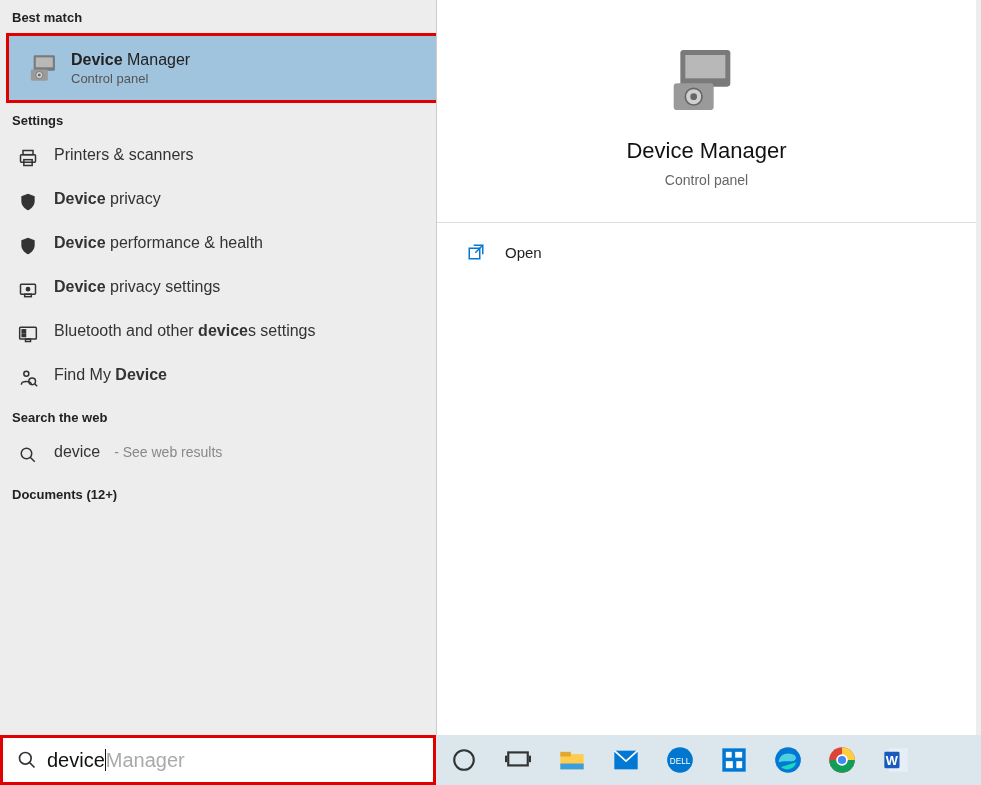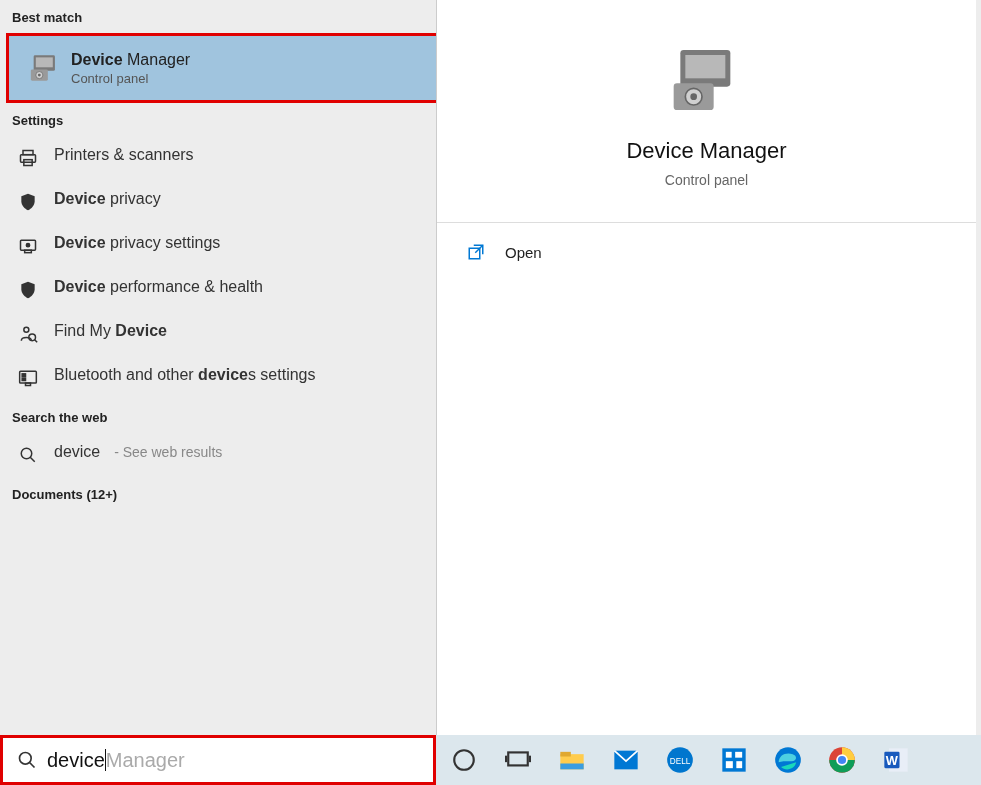--- a/index.html
+++ b/index.html
@@ -92,72 +92,72 @@
         </div>
         <div class="label"><b>Device</b><span> privacy</span></div>
         <div class="chevron">
           <svg width="10" height="14" viewBox="0 0 10 14">
             <path d="M2 1 L8 7 L2 13" fill="none" stroke="#666" stroke-width="2"></path>
           </svg>
         </div>
       </div>
       <div class="result-row">
         <div class="icon-slot">
+          <svg width="20" height="20" viewBox="0 0 24 24" fill="#333">
+            <path d="M12 2 L20 5 V11 C20 16 16 20 12 22 C8 20 4 16 4 11 V5 Z"></path>
+          </svg>
+        </div>
+        <div class="label"><b>Device</b><span> performance &amp; health</span></div>
+        <div class="chevron">
+          <svg width="10" height="14" viewBox="0 0 10 14">
+            <path d="M2 1 L8 7 L2 13" fill="none" stroke="#666" stroke-width="2"></path>
+          </svg>
+        </div>
+      </div>
+      <div class="result-row">
+        <div class="icon-slot">
           <svg width="20" height="20" viewBox="0 0 24 24" fill="none" stroke="#333" stroke-width="1.8">
             <rect x="3" y="5" width="18" height="12" rx="1"></rect>
             <rect x="8" y="17" width="8" height="3"></rect>
             <circle cx="12" cy="11" r="2" fill="#333"></circle>
           </svg>
         </div>
         <div class="label"><b>Device</b><span> privacy settings</span></div>
         <div class="chevron">
           <svg width="10" height="14" viewBox="0 0 10 14">
             <path d="M2 1 L8 7 L2 13" fill="none" stroke="#666" stroke-width="2"></path>
           </svg>
         </div>
       </div>
       <div class="result-row">
         <div class="icon-slot">
-          <svg width="20" height="20" viewBox="0 0 24 24" fill="#333">
-            <path d="M12 2 L20 5 V11 C20 16 16 20 12 22 C8 20 4 16 4 11 V5 Z"></path>
-          </svg>
-        </div>
-        <div class="label"><b>Device</b><span> performance &amp; health</span></div>
+          <svg width="20" height="20" viewBox="0 0 24 24" fill="none" stroke="#333" stroke-width="1.8">
+            <rect x="2" y="4" width="20" height="14" rx="1"></rect>
+            <rect x="9" y="18" width="6" height="3"></rect>
+            <rect x="5" y="7" width="4" height="3" fill="#333"></rect>
+            <rect x="5" y="12" width="4" height="3" fill="#333"></rect>
+          </svg>
+        </div>
+        <div class="label"><span>Bluetooth and other </span><b>device</b><span>s settings</span></div>
         <div class="chevron">
           <svg width="10" height="14" viewBox="0 0 10 14">
             <path d="M2 1 L8 7 L2 13" fill="none" stroke="#666" stroke-width="2"></path>
           </svg>
         </div>
       </div>
       <div class="result-row">
         <div class="icon-slot">
           <svg width="20" height="20" viewBox="0 0 24 24" fill="none" stroke="#333" stroke-width="1.8">
             <circle cx="10" cy="7" r="3"></circle>
             <path d="M4 20 C4 15 16 15 16 20"></path>
             <circle cx="17" cy="16" r="4"></circle>
             <line x1="20" y1="19" x2="23" y2="22"></line>
           </svg>
         </div>
         <div class="label"><span>Find My </span><b>Device</b></div>
-        <div class="chevron">
-          <svg width="10" height="14" viewBox="0 0 10 14">
-            <path d="M2 1 L8 7 L2 13" fill="none" stroke="#666" stroke-width="2"></path>
-          </svg>
-        </div>
-      </div>
-      <div class="result-row">
-        <div class="icon-slot">
-          <svg width="20" height="20" viewBox="0 0 24 24" fill="none" stroke="#333" stroke-width="1.8">
-            <rect x="2" y="4" width="20" height="14" rx="1"></rect>
-            <rect x="9" y="18" width="6" height="3"></rect>
-            <rect x="5" y="7" width="4" height="3" fill="#333"></rect>
-            <rect x="5" y="12" width="4" height="3" fill="#333"></rect>
-          </svg>
-        </div>
-        <div class="label"><span>Bluetooth and other </span><b>device</b><span>s settings</span></div>
         <div class="chevron">
           <svg width="10" height="14" viewBox="0 0 10 14">
             <path d="M2 1 L8 7 L2 13" fill="none" stroke="#666" stroke-width="2"></path>
           </svg>
         </div>
       </div>
     </div>
 
   <div class="section-header">Search the web</div>
 

